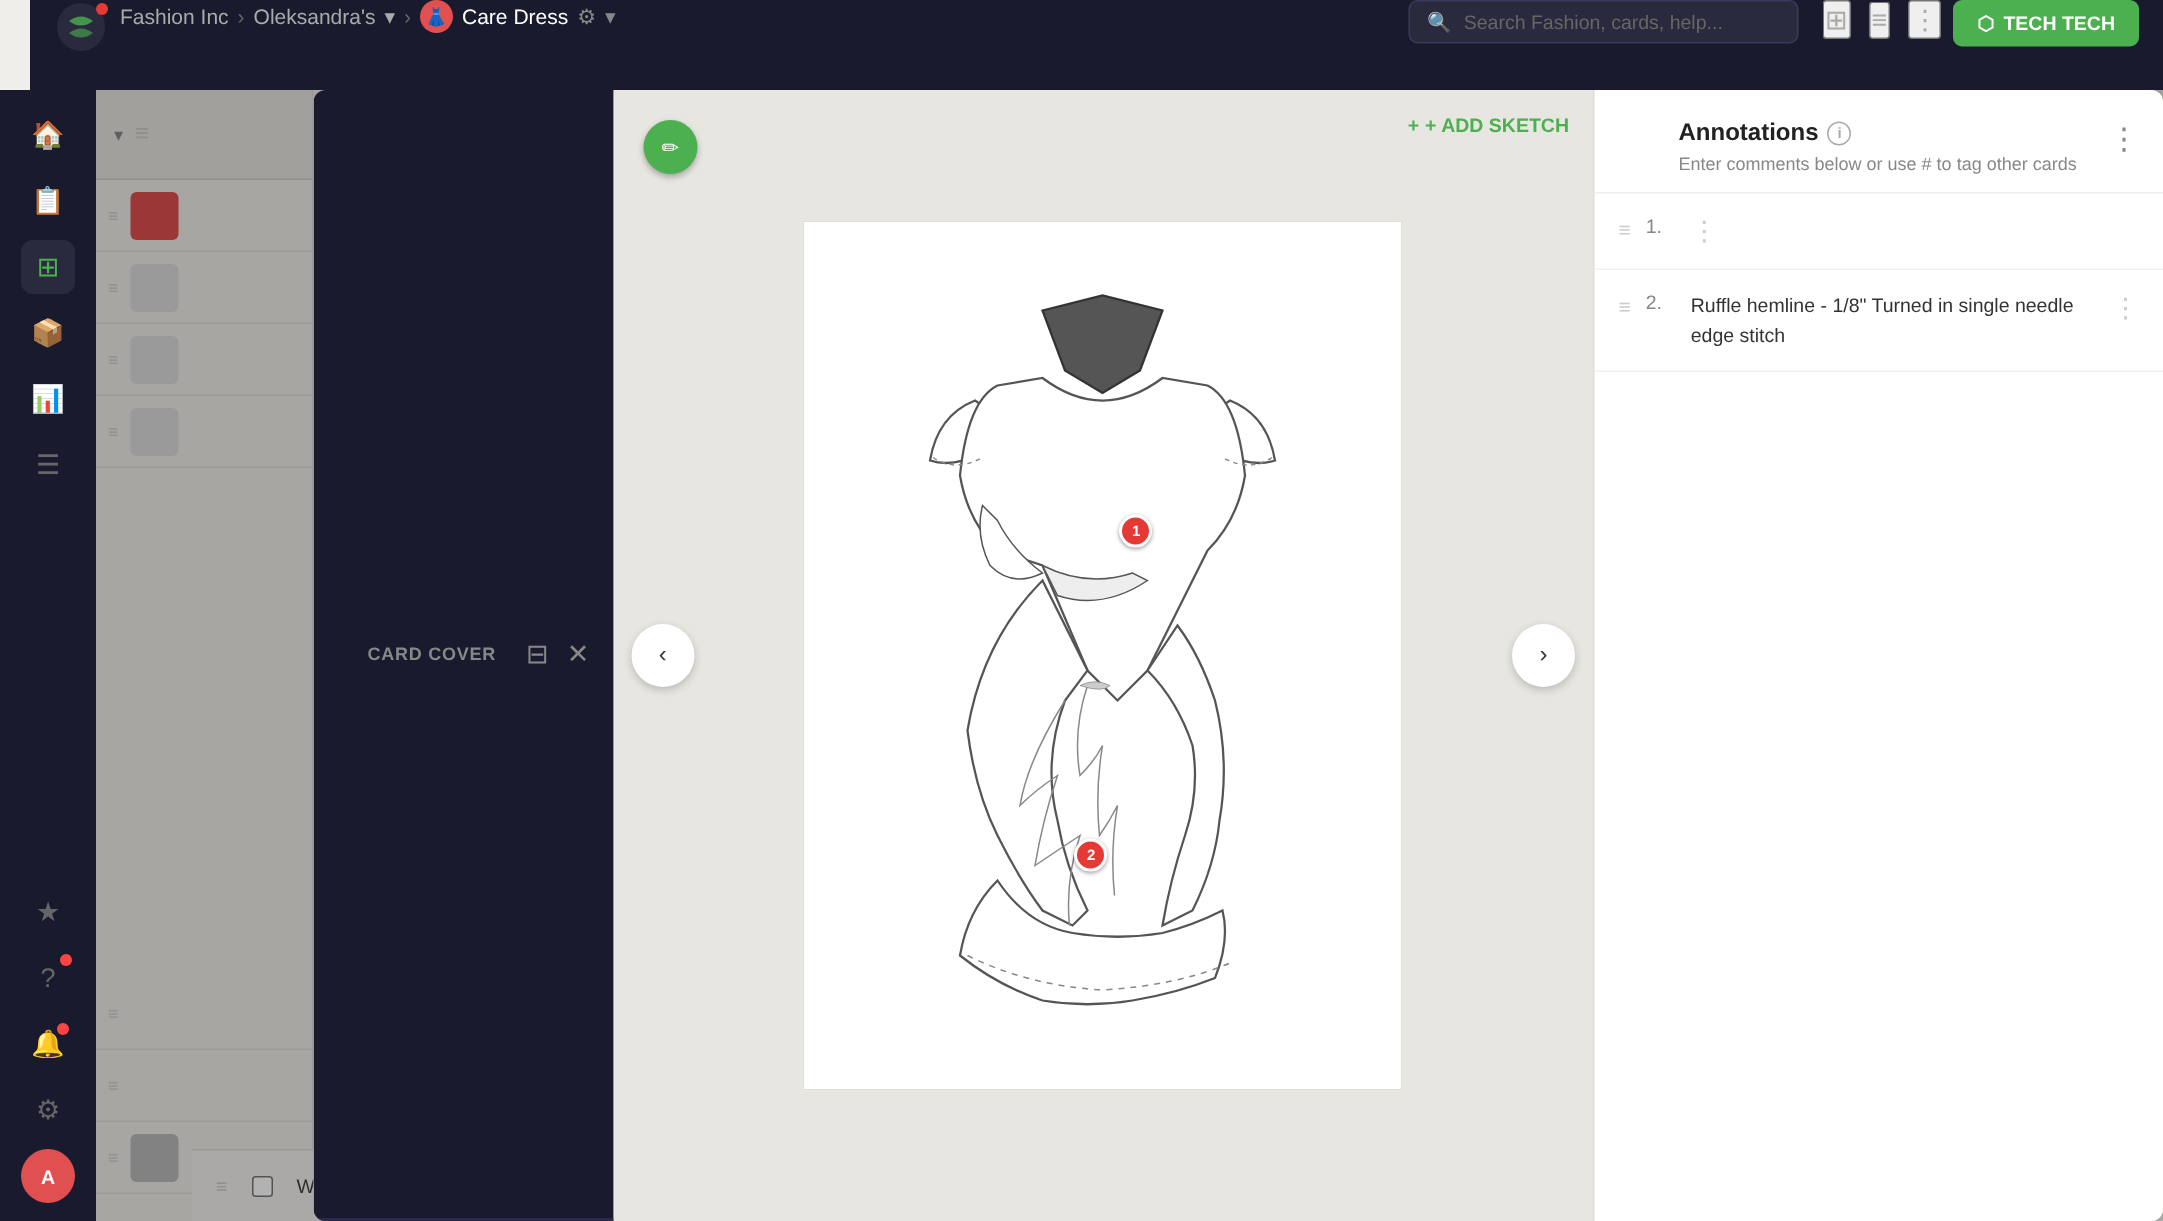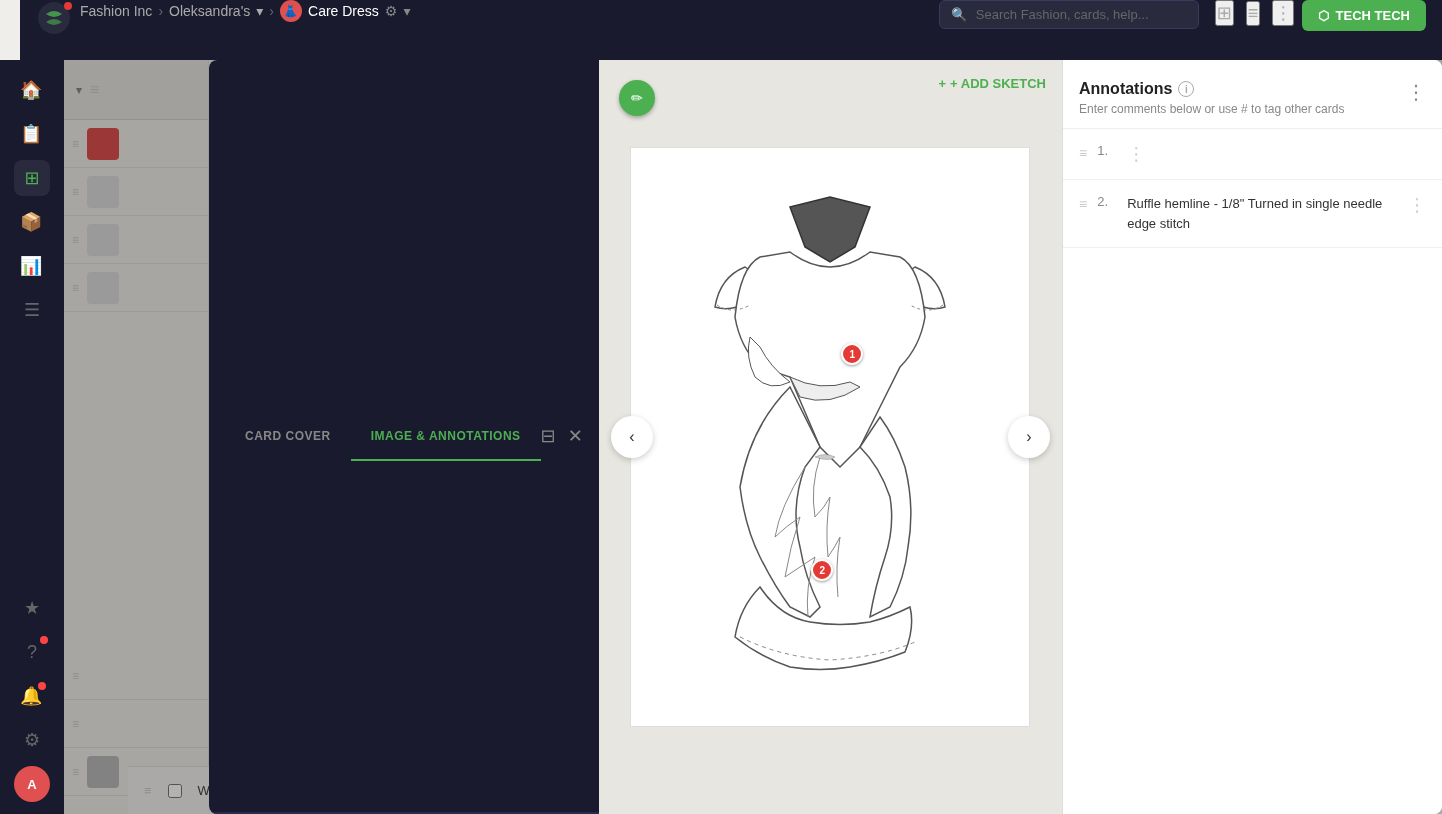--- a/index.html
+++ b/index.html
@@ -103,21 +103,21 @@
     .nav-arrow.left { left: 12px; }
     .nav-arrow.right { right: 12px; }
 
     
     .annotations-panel {
       width: 380px; background: white; border-left: 1px solid #ddd; display: flex; flex-direction: column;
     }
     .annotations-header {
       padding: 20px 16px 12px; border-bottom: 1px solid #eee; display: flex; align-items: flex-start;
     }
-    .annotations-title { flex: 1; }
+    .annotations-title { flex: 1; margin-left: 40px; }
     .annotations-title h3 { font-size: 16px; font-weight: 600; color: #222; display: flex; align-items: center; gap: 6px; }
     .annotations-title p { font-size: 12px; color: #888; margin-top: 4px; }
     .annotations-menu-btn { color: #888; cursor: pointer; font-size: 20px; }
 
     
     .annotation-item {
       padding: 14px 16px; border-bottom: 1px solid #f0f0f0; display: flex; align-items: flex-start; gap: 10px;
     }
     .annotation-drag { color: #ccc; cursor: grab; font-size: 14px; flex-shrink: 0; margin-top: 2px; }
     .annotation-num { color: #888; font-size: 13px; flex-shrink: 0; min-width: 20px; }
@@ -297,23 +297,20 @@
     </div>
   </div>
 
   <div class="modal-overlay">
     <div class="modal">
 
       <div class="modal-tabs">
         <div class="modal-tab">
           <span>CARD COVER</span>
         </div>
-        <div class="modal-tab active">
-          <span>IMAGE &amp; ANNOTATIONS</span>
-        </div>
         <div class="modal-tab-actions">
           <button class="icon-btn">⊟</button>
           <button class="icon-btn">✕</button>
         </div>
       </div>
 
       <div class="modal-body">
 
         <div class="image-area">
 

